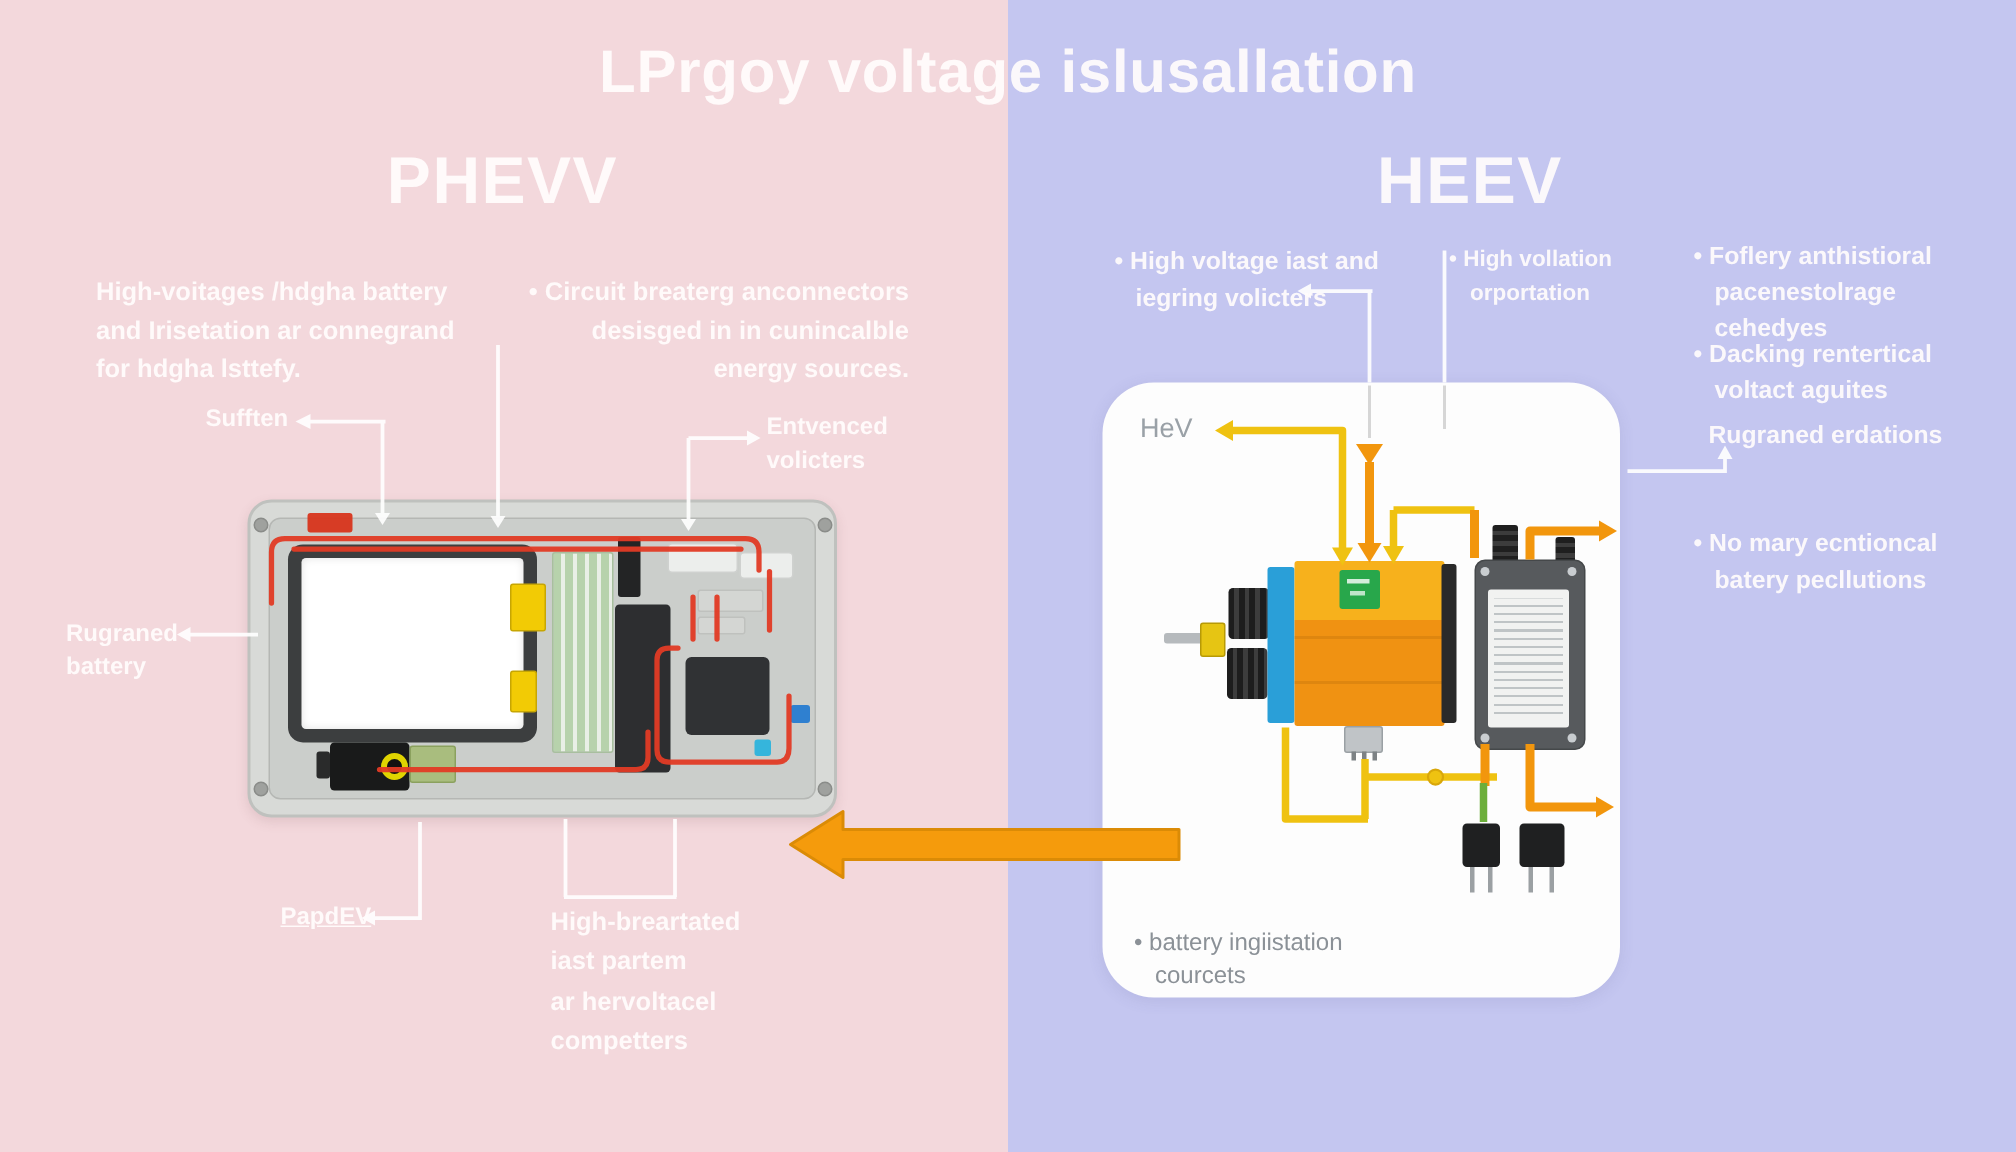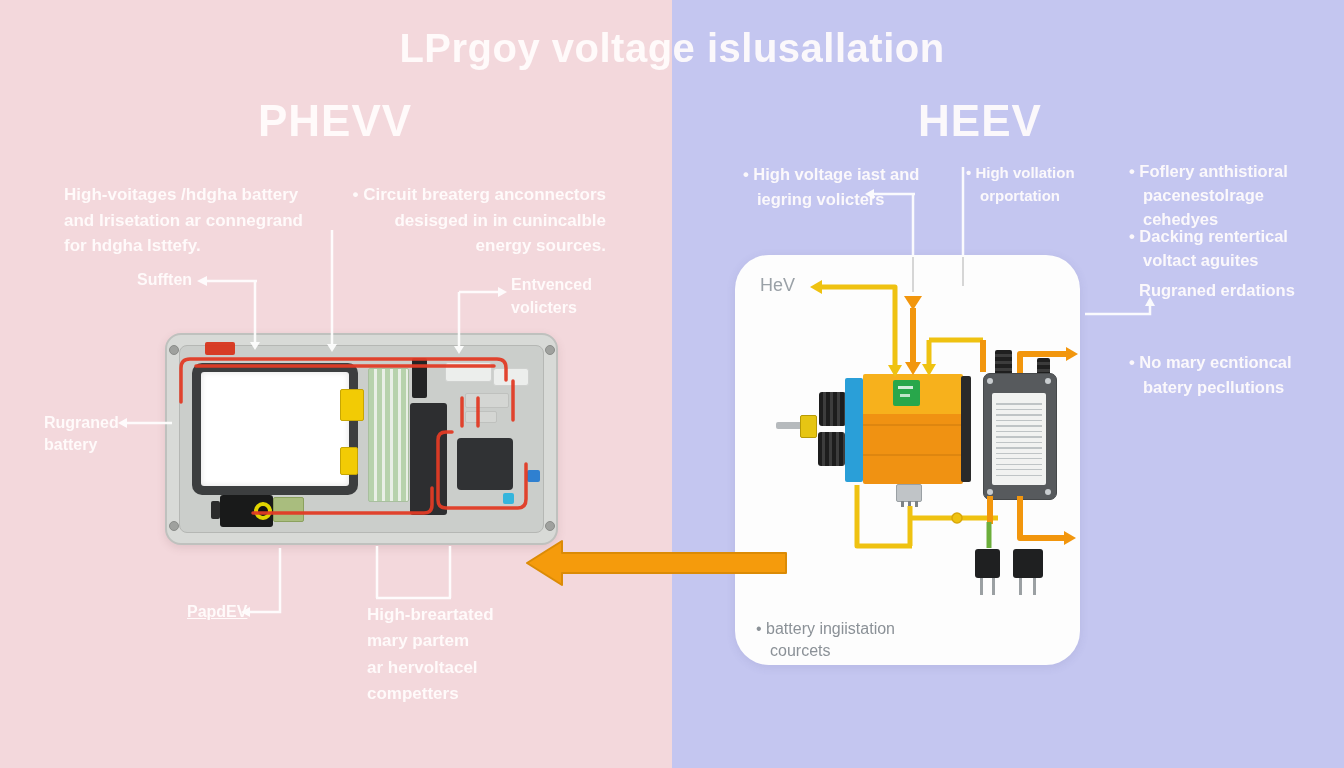--- a/index.html
+++ b/index.html
@@ -116,21 +116,21 @@
   <div class="t ml" id="note-circuit">• Circuit breaterg anconnectors
 desisged in in cunincalble
 energy sources.</div>
   <div class="t" id="lbl-sufften">Sufften</div>
   <div class="t ml" id="lbl-entvenced">Entvenced
 volicters</div>
   <div class="t ml" id="lbl-rugraned">Rugraned
 battery</div>
   <div class="t" id="lbl-papdev">PapdEV</div>
   <div class="t ml" id="note-highbr">High-breartated
-mary partem
+iast partem
 ar hervoltacel
 competters</div>
 
   <div class="t ml bullet" id="b-voltage">• High voltage iast and
 iegring volicters</div>
   <div class="t ml bullet" id="b-vollation">• High vollation
 orportation</div>
   <div class="t ml bullet" id="b-foflery">• Foflery anthistioral
 pacenestolrage
 cehedyes</div>

